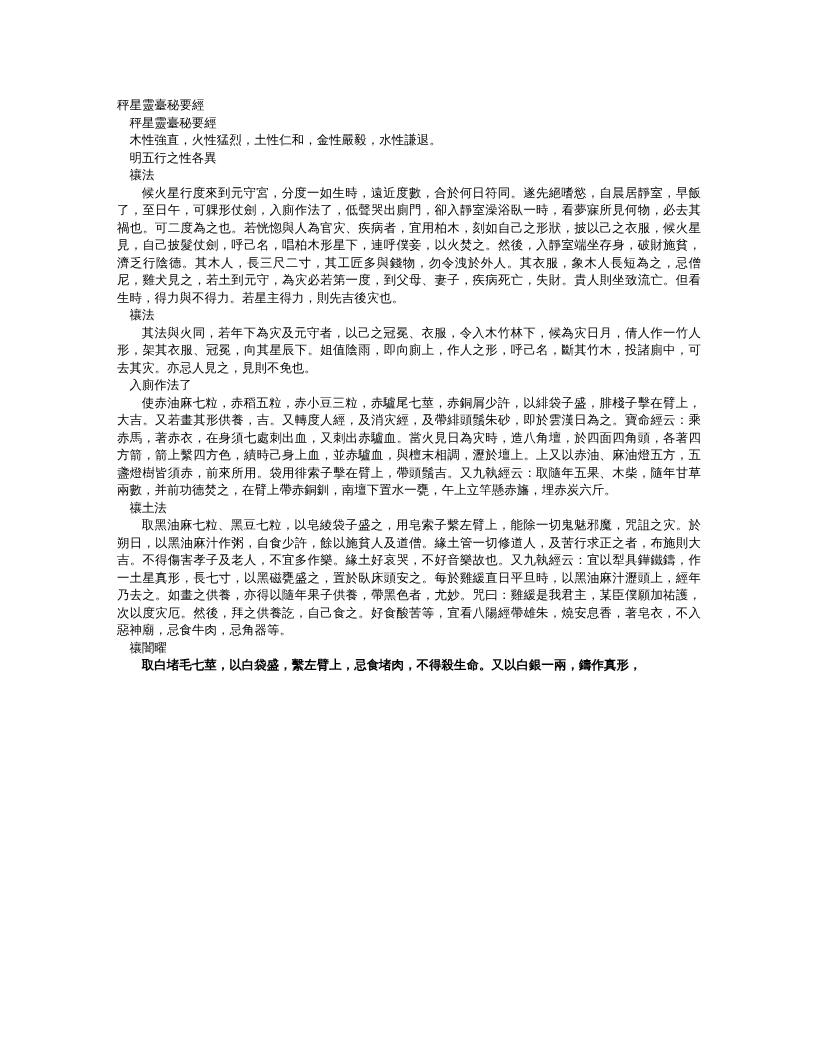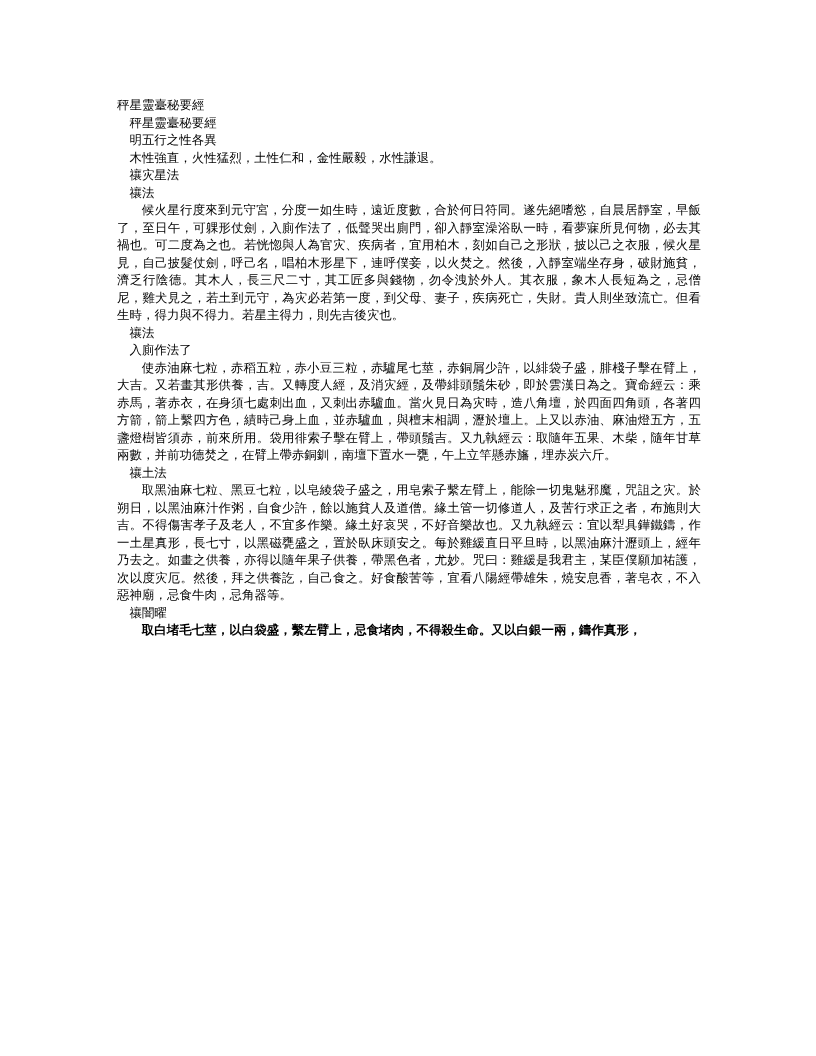--- a/index.html
+++ b/index.html
@@ -71,33 +71,33 @@
 <body>
 
 <div id="page">
   <div id="text-body">
 
     <p class="line doc-title">秤星靈臺秘要經</p>
 
 
     <p class="line heading">秤星靈臺秘要經</p>
 
+    <p class="line heading">木性強直，火性猛烈，土性仁和，金性嚴毅，水性謙退。</p>
+
     <p class="line heading">明五行之性各異</p>
 
-    <p class="line heading">木性強直，火性猛烈，土性仁和，金性嚴毅，水性謙退。</p>
-
-    <p class="line heading">禳灾星法</p>
 
 
     <p class="line heading">禳法</p>
 
     <p class="line para">候火星行度來到元守宮，分度一如生時，遠近度數，合於何日符同。遂先絕嗜慾，自晨居靜室，早飯了，至日午，可躶形仗劍，入廁作法了，低聲哭出廁門，卻入靜室澡浴臥一時，看夢寐所見何物，必去其禍也。可二度為之也。若恍惚與人為官灾、疾病者，宜用柏木，刻如自己之形狀，披以己之衣服，候火星見，自己披髮仗劍，呼己名，唱柏木形星下，連呼僕妾，以火焚之。然後，入靜室端坐存身，破財施貧，濟乏行陰德。其木人，長三尺二寸，其工匠多與錢物，勿令洩於外人。其衣服，象木人長短為之，忌僧尼，雞犬見之，若土到元守，為灾必若第一度，到父母、妻子，疾病死亡，失財。貴人則坐致流亡。但看生時，得力與不得力。若星主得力，則先吉後灾也。</p>
 
     <p class="line heading">禳法</p>
 
+    <p class="line para">其法與火同，若年下為灾及元守者，以己之冠冕、衣服，令入木竹林下，候為灾日月，倩人作一竹人形，架其衣服、冠冕，向其星辰下。姐值陰雨，即向廁上，作人之形，呼己名，斷其竹木，投諸廁中，可去其灾。亦忌人見之，見則不免也。</p>
 
     <p class="line heading">入廁作法了</p>
 
     <p class="line para">使赤油麻七粒，赤稻五粒，赤小豆三粒，赤驢尾七莖，赤銅屑少許，以緋袋子盛，腓棧子擊在臂上，大吉。又若畫其形供養，吉。又轉度人經，及消灾經，及帶緋頭鬚朱砂，即於雲漢日為之。寶命經云：乘赤馬，著赤衣，在身須七處刺出血，又刺出赤驢血。當火見日為灾時，造八角壇，於四面四角頭，各著四方箭，箭上繫四方色，績時己身上血，並赤驢血，與檀末相調，瀝於壇上。上又以赤油、麻油燈五方，五盞燈樹皆須赤，前來所用。袋用徘索子擊在臂上，帶頭鬚吉。又九執經云：取隨年五果、木柴，隨年甘草兩數，并前功德焚之，在臂上帶赤銅釧，南壇下置水一甕，午上立竿懸赤旛，埋赤炭六斤。</p>
 
     <p class="line heading">禳土法</p>
 
     <p class="line para">取黑油麻七粒、黑豆七粒，以皂綾袋子盛之，用皂索子繫左臂上，能除一切鬼魅邪魔，咒詛之灾。於朔日，以黑油麻汁作粥，自食少許，餘以施貧人及道僧。緣土管一切修道人，及苦行求正之者，布施則大吉。不得傷害孝子及老人，不宜多作樂。緣土好哀哭，不好音樂故也。又九執經云：宜以犁具鏵鐵鑄，作一土星真形，長七寸，以黑磁甕盛之，置於臥床頭安之。每於雞緩直日平旦時，以黑油麻汁瀝頭上，經年乃去之。如畫之供養，亦得以隨年果子供養，帶黑色者，尤妙。咒曰：雞緩是我君主，某臣僕願加祐護，次以度灾厄。然後，拜之供養訖，自己食之。好食酸苦等，宜看八陽經帶雄朱，燒安息香，著皂衣，不入惡神廟，忌食牛肉，忌角器等。</p>
 
     <p class="line heading">禳闇曜</p>

